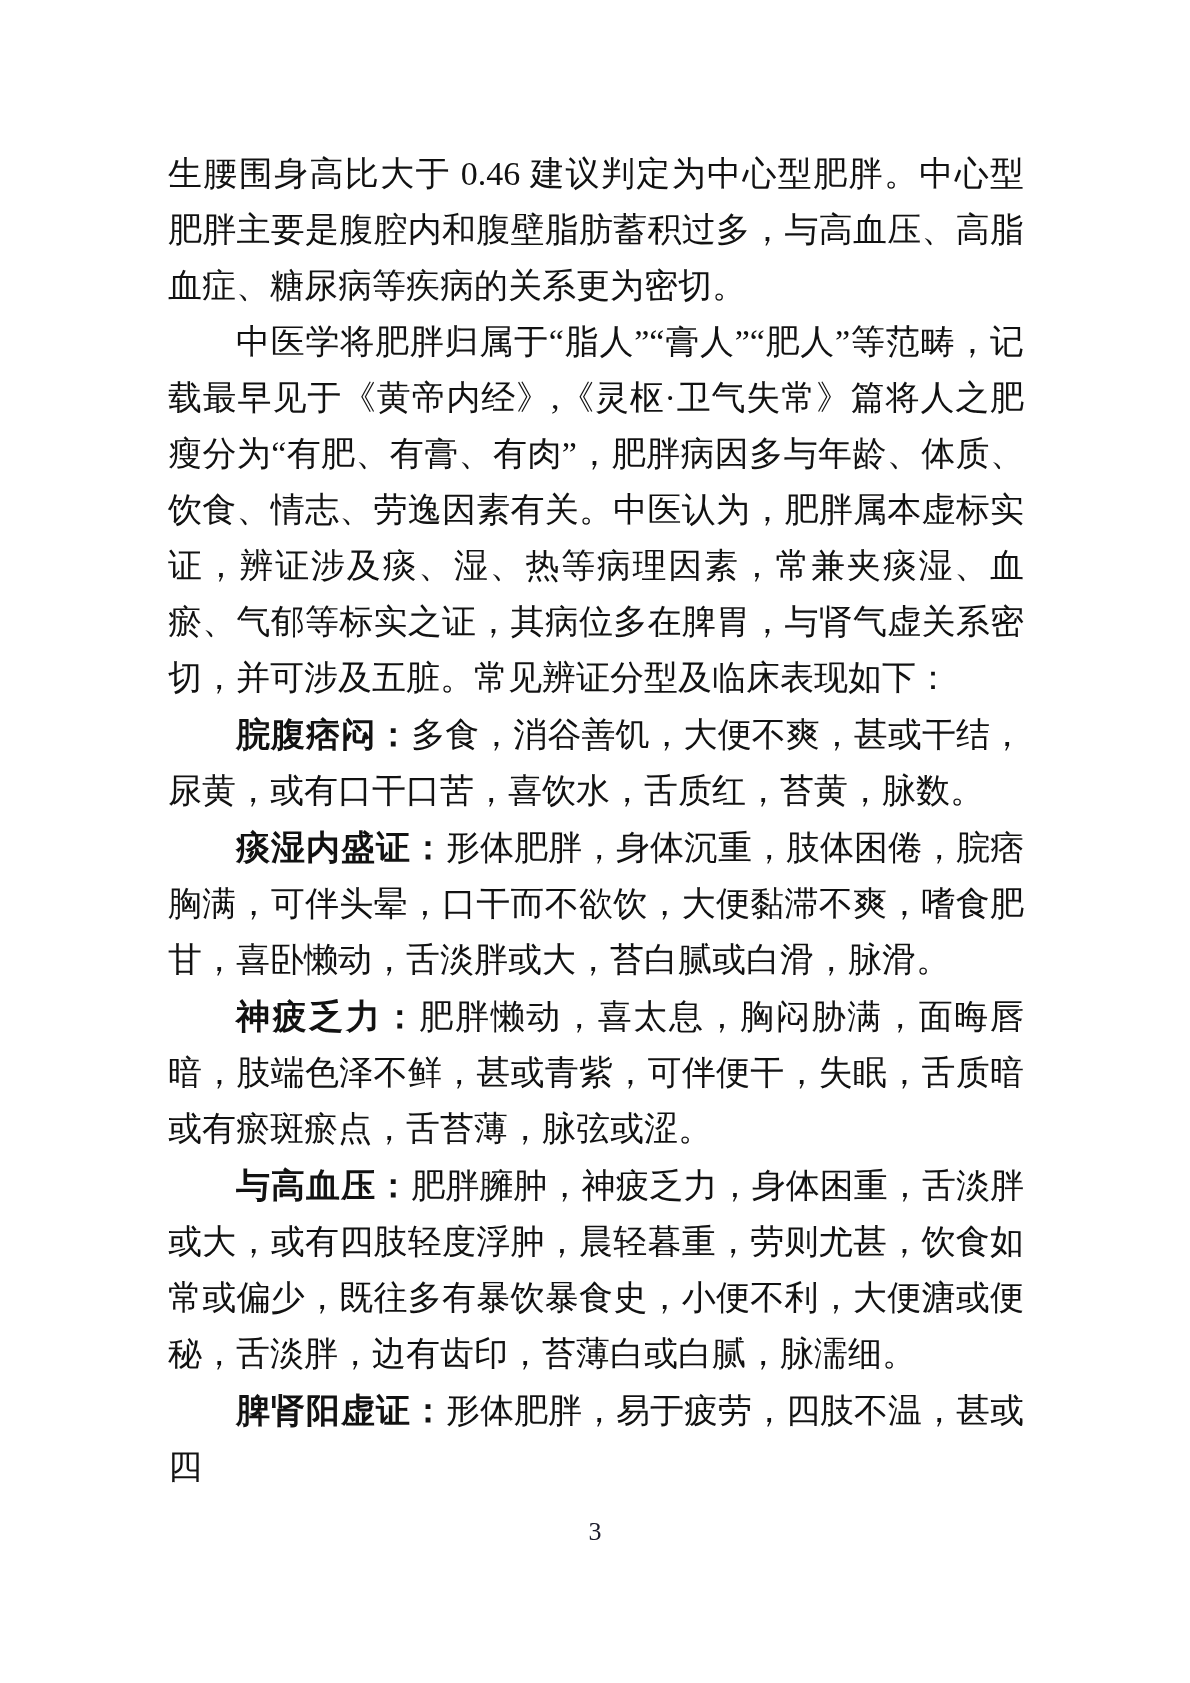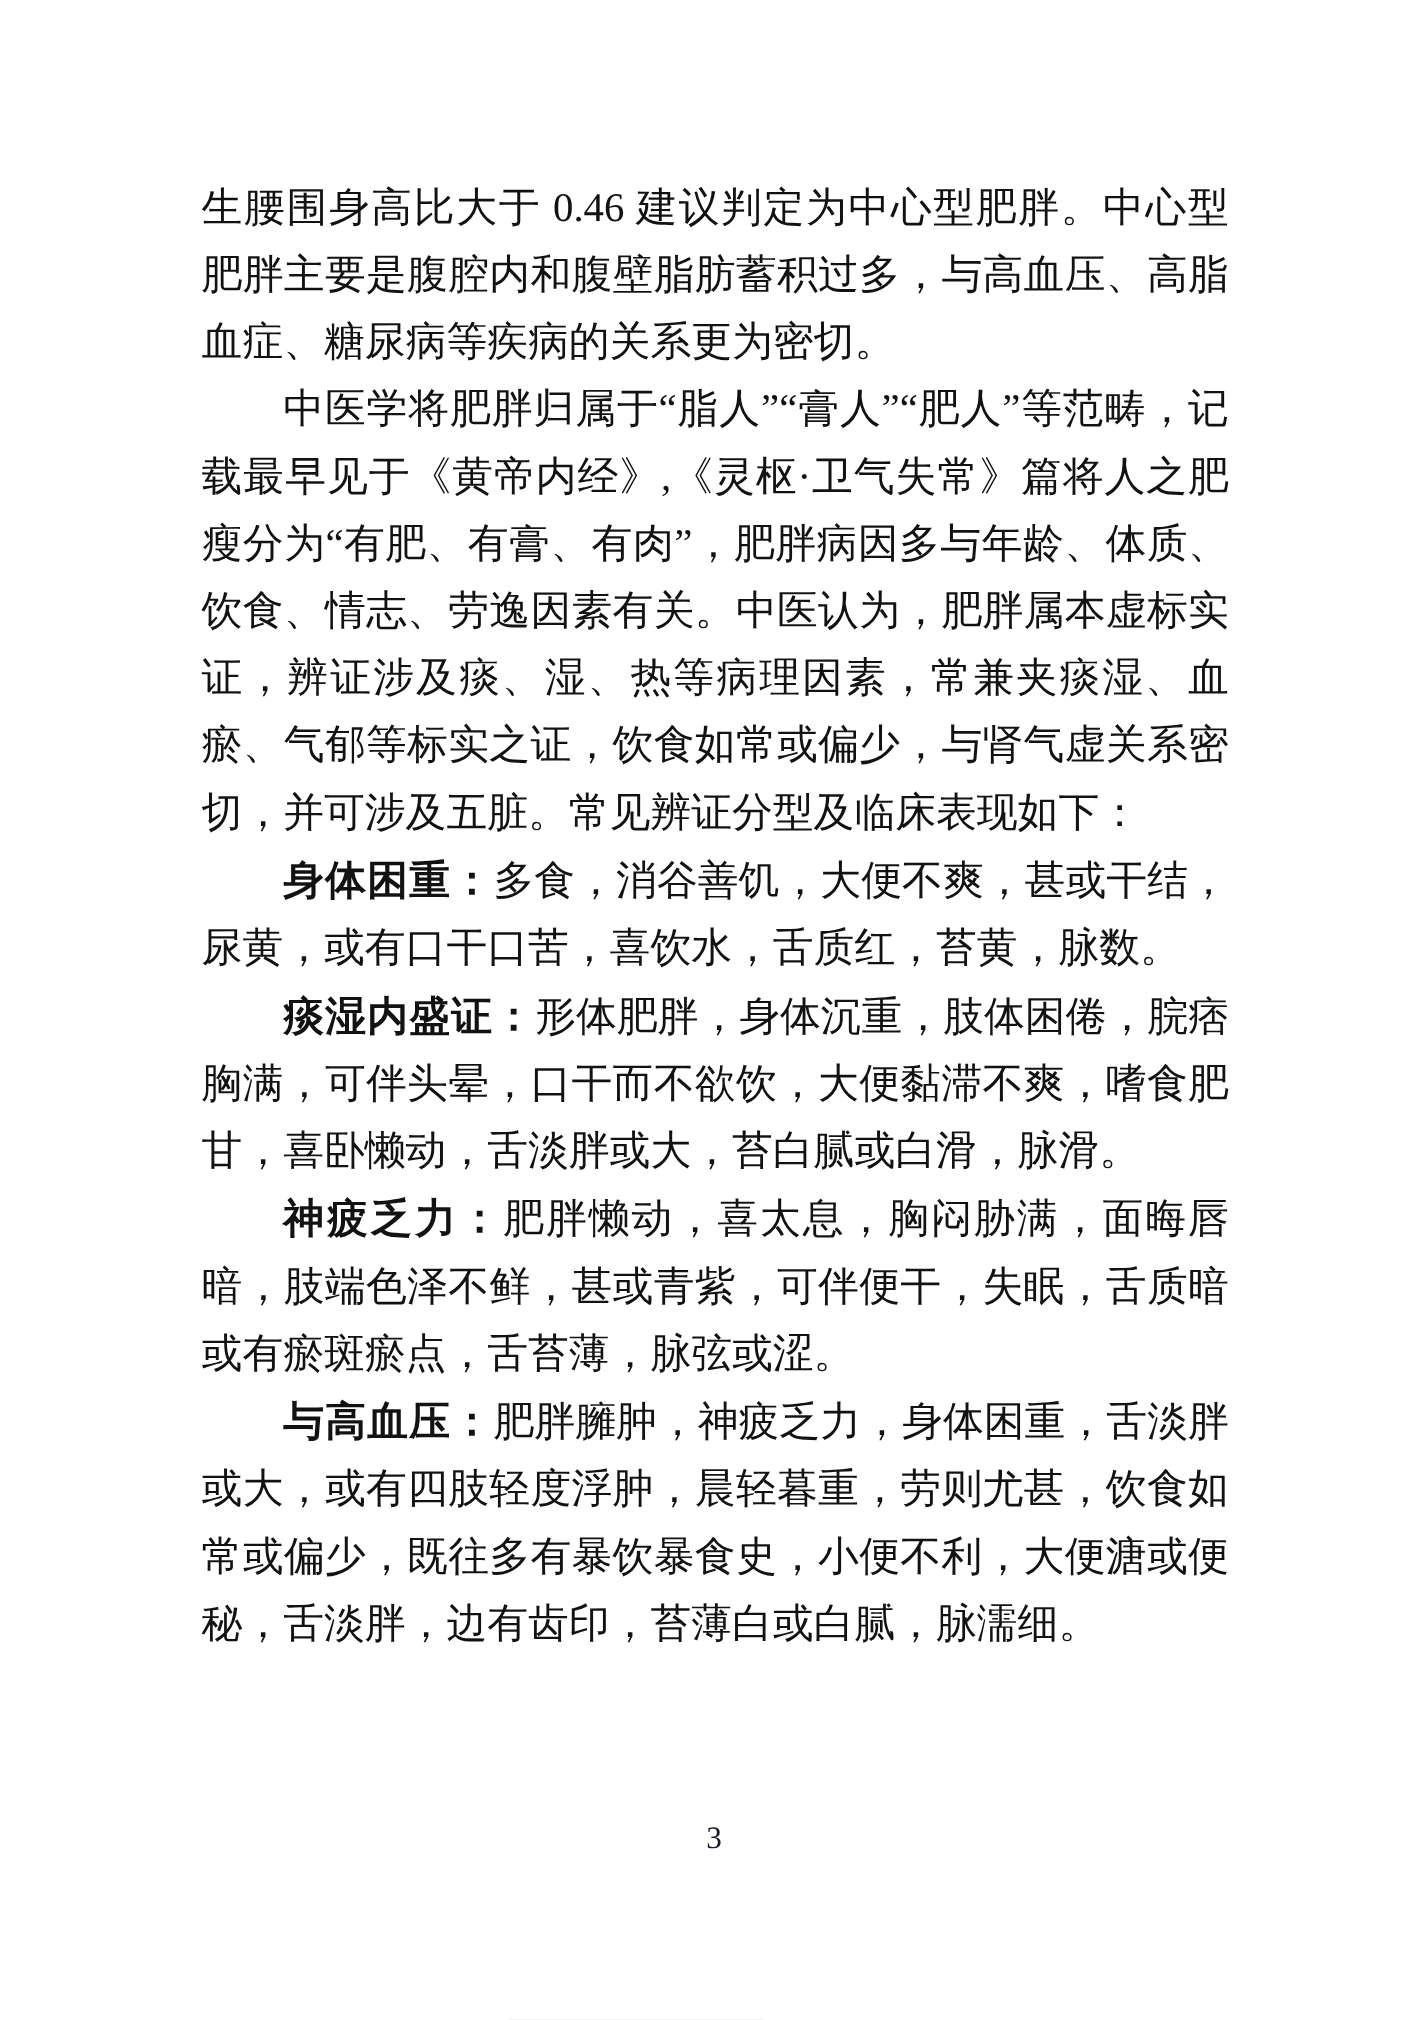--- a/index.html
+++ b/index.html
@@ -45,27 +45,28 @@
 </style>
 </head>
 <body>
 
 <div class="page">
   <div class="content">
 
     <p class="para">生腰围身高比大于 0.46 建议判定为中心型肥胖。中心型肥胖主要是腹腔内和腹壁脂肪蓄积过多，与高血压、高脂血症、糖尿病等疾病的关系更为密切。</p>
 
 
-    <p class="para indent">中医学将肥胖归属于“脂人”“膏人”“肥人”等范畴，记载最早见于《黄帝内经》,《灵枢·卫气失常》篇将人之肥瘦分为“有肥、有膏、有肉”，肥胖病因多与年龄、体质、饮食、情志、劳逸因素有关。中医认为，肥胖属本虚标实证，辨证涉及痰、湿、热等病理因素，常兼夹痰湿、血瘀、气郁等标实之证，饮食如常或偏少，与肾气虚关系密切，并可涉及五脏。常见辨证分型及临床表现如下：</p>
+    <p class="para indent">中医学将肥胖归属于“脂人”“膏人”“肥人”等范畴，记载最早见于《黄帝内经》,《灵枢·卫气失常》篇将人之肥瘦分为“有肥、有膏、有肉”，肥胖病因多与年龄、体质、饮食、情志、劳逸因素有关。中医认为，肥胖属本虚标实证，辨证涉及痰、湿、热等病理因素，常兼夹痰湿、血瘀、气郁等标实之证，其病位多在脾胃，与肾气虚关系密切，并可涉及五脏。常见辨证分型及临床表现如下：</p>
 
-    <p class="para indent"><span class="syndrome-lead">身体困重：</span><span>多食，消谷善饥，大便不爽，甚或干结，尿黄，或有口干口苦，喜饮水，舌质红，苔黄，脉数。</span></p>
+    <p class="para indent"><span class="syndrome-lead">脘腹痞闷：</span><span>多食，消谷善饥，大便不爽，甚或干结，尿黄，或有口干口苦，喜饮水，舌质红，苔黄，脉数。</span></p>
 
     <p class="para indent"><span class="syndrome-lead">痰湿内盛证：</span><span>形体肥胖，身体沉重，肢体困倦，脘痞胸满，可伴头晕，口干而不欲饮，大便黏滞不爽，嗜食肥甘，喜卧懒动，舌淡胖或大，苔白腻或白滑，脉滑。</span></p>
 
     <p class="para indent"><span class="syndrome-lead">神疲乏力：</span><span>肥胖懒动，喜太息，胸闷胁满，面晦唇暗，肢端色泽不鲜，甚或青紫，可伴便干，失眠，舌质暗或有瘀斑瘀点，舌苔薄，脉弦或涩。</span></p>
 
     <p class="para indent"><span class="syndrome-lead">与高血压：</span><span>肥胖臃肿，神疲乏力，身体困重，舌淡胖或大，或有四肢轻度浮肿，晨轻暮重，劳则尤甚，饮食如常或偏少，既往多有暴饮暴食史，小便不利，大便溏或便秘，舌淡胖，边有齿印，苔薄白或白腻，脉濡细。</span></p>
 
+    <p class="para indent"><span class="syndrome-lead">脾肾阳虚证：</span><span>形体肥胖，易于疲劳，四肢不温，甚或四</span></p>
 
   </div>
 
   <div class="page-number">3</div>
 </div>
 
 </body></html>

